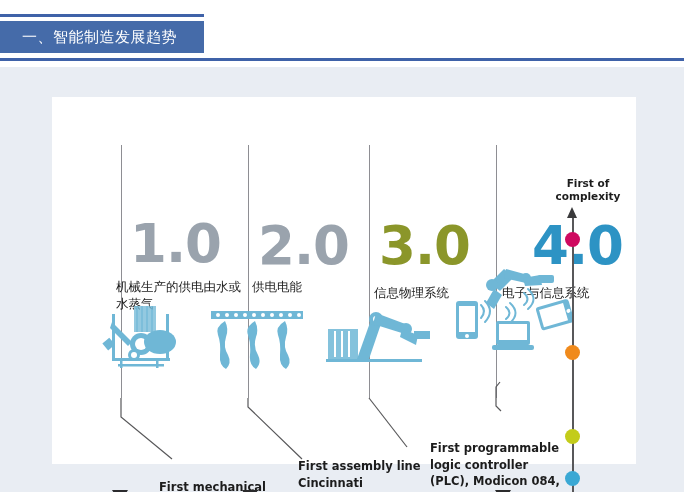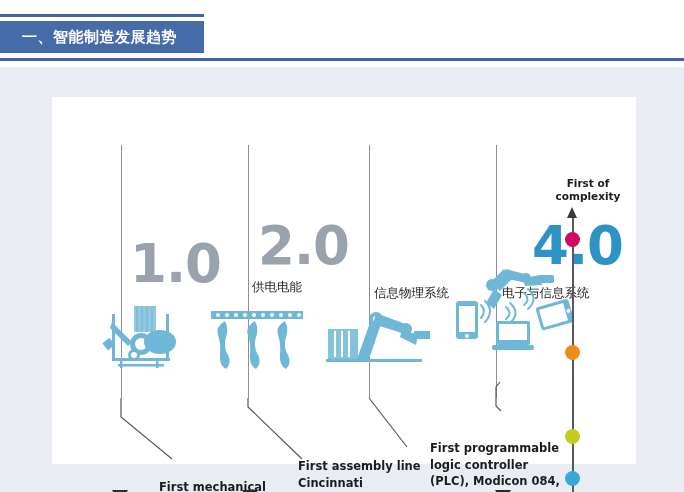--- a/index.html
+++ b/index.html
@@ -15,21 +15,21 @@
   
   .hdr-rule-top{
     position:absolute;left:0;top:14px;width:204px;height:3px;background:#3f62a8;
   }
   .hdr-band{
     position:absolute;left:0;top:21px;width:204px;height:32px;
     background:#456ba9;
     display:flex;align-items:center;
   }
   .hdr-title{
-    color:#ffffff;font-size:15px;font-weight:bold;letter-spacing:0.5px;
+    color:#ffffff;font-size:15px;font-weight:normal;letter-spacing:0.5px;
     padding-left:22px;white-space:nowrap;
     font-family:"DejaVu Sans","Liberation Sans",sans-serif;
   }
   .hdr-rule-bot{
     position:absolute;left:0;top:58px;width:684px;height:3px;background:#3f62a8;
   }
 
   
   .stage{
     position:absolute;left:0;top:67px;width:684px;height:425px;
@@ -47,21 +47,21 @@
   .d1{left:69px;} .d2{left:196px;} .d3{left:317px;} .d4{left:444px;}
 
   
   .leader{position:absolute;pointer-events:none;}
 
   .bignum{
     position:absolute;font-size:53px;font-weight:bold;line-height:1;
     font-family:"DejaVu Sans","Liberation Sans",sans-serif;
     letter-spacing:-1px;
   }
-  .n1{left:78px;top:140px;color:#9aa3ad;}
+  .n1{left:78px;top:120px;color:#9aa3ad;}
   .n2{left:206px;top:122px;color:#9aa3ad;text-align:center;}
   .n3{left:327px;top:122px;color:#8b962a;}
   .n4{left:480px;top:122px;color:#2d93c4;}
 
   .eradesc{
     position:absolute;font-size:12.5px;color:#1c1c1c;line-height:1.35;
     font-family:"DejaVu Sans","Liberation Sans",sans-serif;
   }
   .e1{left:64px;top:182px;width:128px;}
   .e2{left:200px;top:182px;width:120px;}
@@ -133,22 +133,24 @@
         <polyline points="448,268 448,268 448,268" fill="none" stroke="#58585a" stroke-width="1.2"></polyline>
       </svg>
 
       <svg class="leader" style="left:0;top:0;width:584px;height:367px;">
         <polyline points="444,301 444,309 449,314" fill="none" stroke="#58585a" stroke-width="1.2"></polyline>
         <polyline points="449,314 449,356" fill="none" stroke="#58585a" stroke-width="0"></polyline>
       </svg>
 
       <div class="bignum n1" style="color: rgb(154, 163, 173);">1.0</div>
       <div class="bignum n2" style="color: rgb(154, 163, 173);">2.0</div>
+      <div class="bignum n3" style="color: rgb(139, 150, 42);">3.0</div>
       <div class="bignum n4" style="color: rgb(45, 147, 196);">4.0</div>
 
+      <div class="eradesc e1">机械生产的供电由水或水蒸气</div>
       <div class="eradesc e2">供电电能</div>
       <div class="eradesc e3">信息物理系统</div>
       <div class="eradesc e4">电子与信息系统</div>
 
       <svg class="icon" style="left:46px;top:205px;width:90px;height:72px;" viewBox="0 0 90 72">
         <g fill="#6fb7d6">
           <rect x="14" y="12" width="3" height="46"></rect>
           <rect x="14" y="56" width="58" height="3"></rect>
           <rect x="68" y="12" width="3" height="46"></rect>
           <rect x="36" y="4" width="22" height="26" opacity="0.75"></rect>

